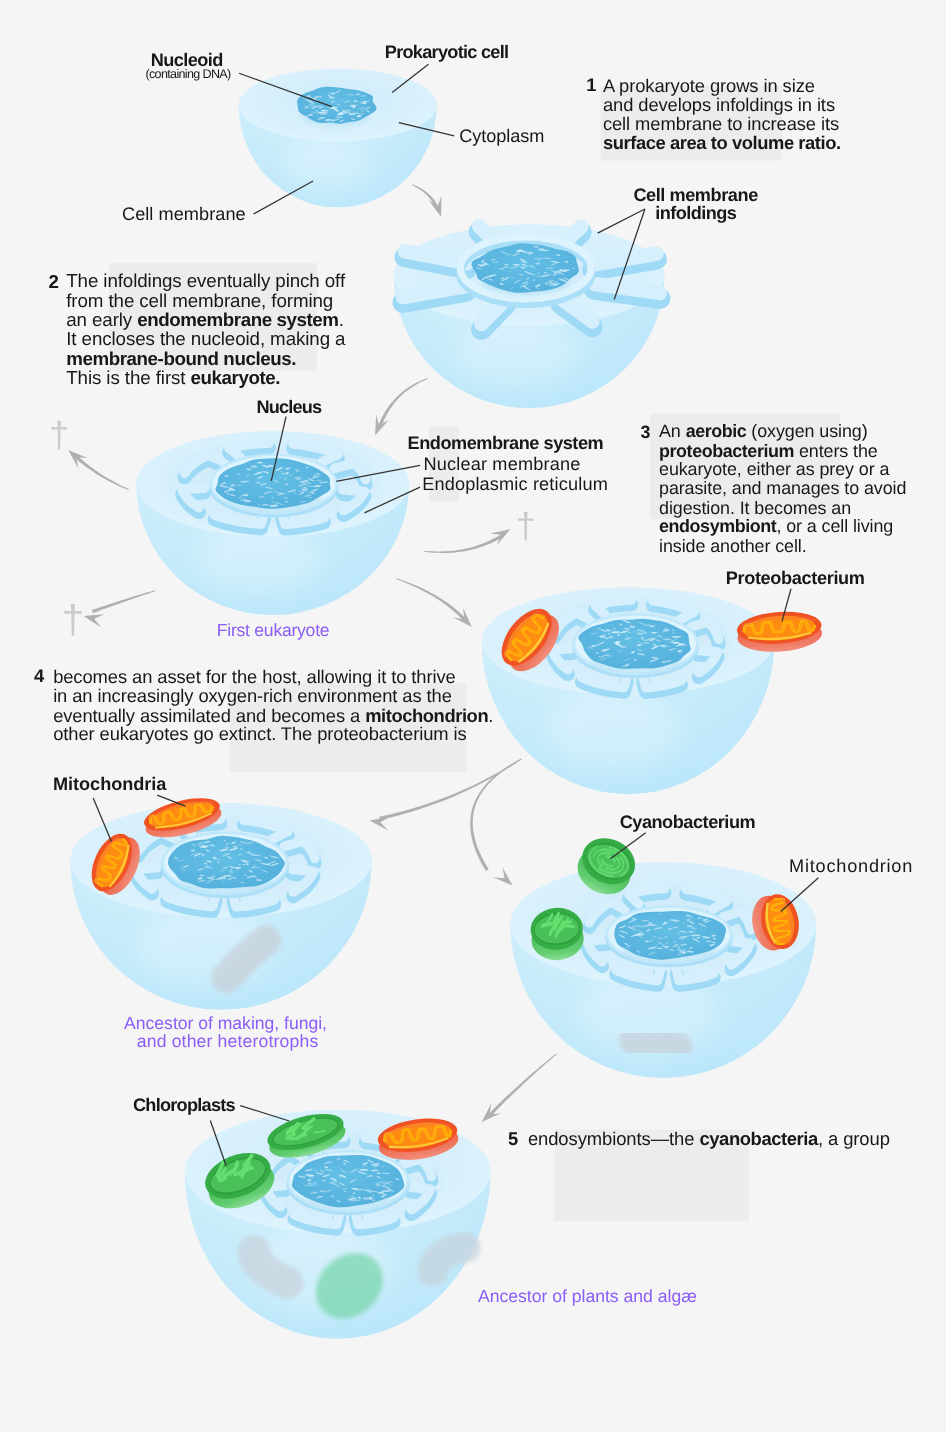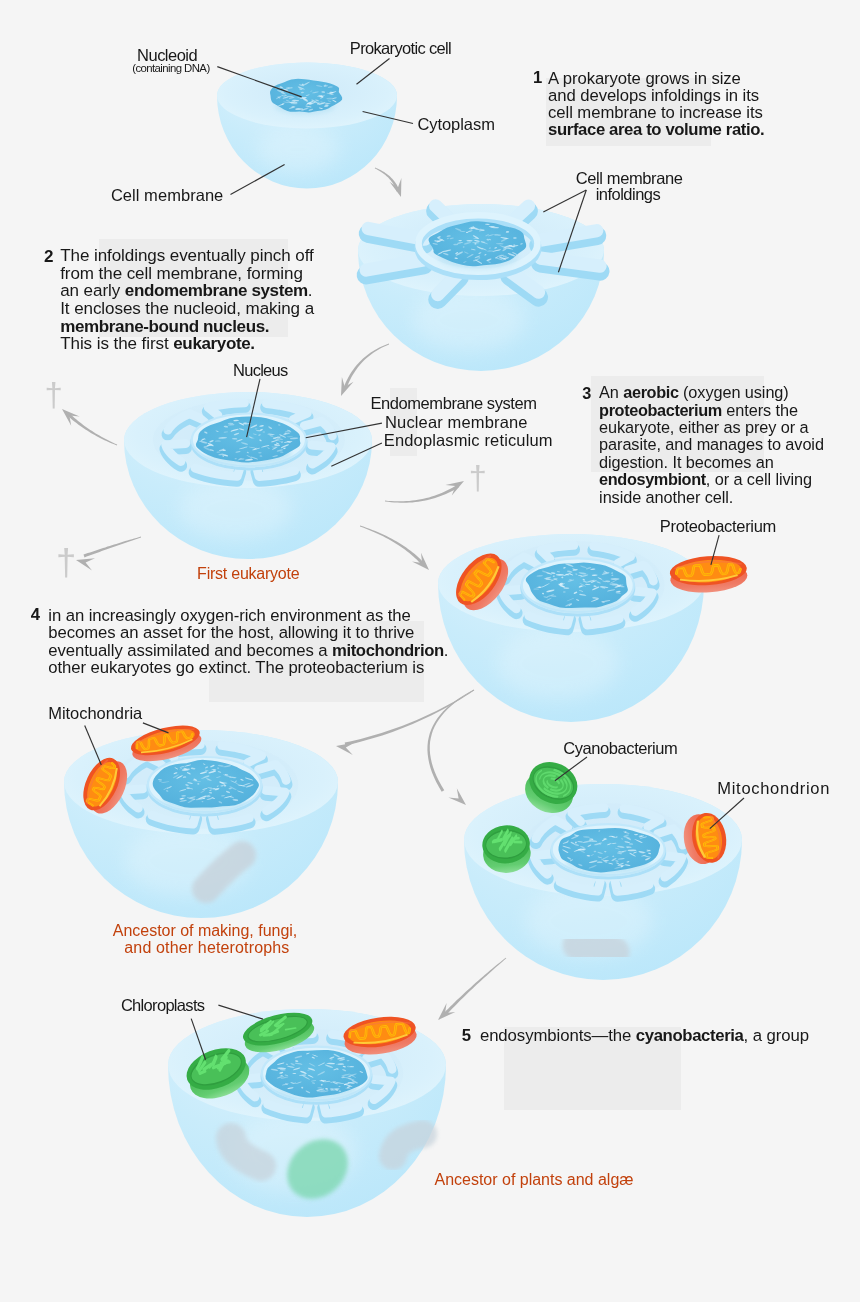--- a/index.html
+++ b/index.html
@@ -4,23 +4,23 @@
 <style>
 *{margin:0;padding:0;box-sizing:border-box}
 html,body{width:860px;height:1302px;overflow:hidden}
 body{background:#f5f5f5;font-family:"Liberation Sans",sans-serif;color:#181818}
 #stage{position:relative;width:860px;height:1302px;overflow:hidden}
 svg.art{position:absolute;left:0;top:0}
 .hl{position:absolute;background:#ececec}
 .lbl,.cap,.num,.para{position:absolute;white-space:nowrap}
 .lbl,.cap,.num{line-height:1}
 .lbl{letter-spacing:-0.05px}
-.lbl.b{font-weight:normal;letter-spacing:-0.52px}
+.lbl.b{font-weight:bold;letter-spacing:-0.52px}
 .lbl.sub{letter-spacing:0}
-.cap{color:#c2410c;letter-spacing:-0.05px}
+.cap{color:#8b5cf6;letter-spacing:-0.05px}
 .num{font-weight:bold;letter-spacing:-0.3px}
 .dag{position:absolute;line-height:1;color:#cbcbcb;white-space:nowrap}
 .para .ln{white-space:nowrap;letter-spacing:-0.08px}
 .para b{font-weight:bold;letter-spacing:-0.38px}
 </style>
 </head>
 <body>
 
 <div id="stage">
 <svg class="art" width="860" height="1302" viewBox="0 0 860 1302" xmlns="http://www.w3.org/2000/svg">
@@ -1119,22 +1119,22 @@
 <div class="ln"><span>An </span><b>aerobic</b><span> (oxygen using)</span></div>
 <div class="ln"><b>proteobacterium</b><span> enters the</span></div>
 <div class="ln"><span>eukaryote, either as prey or a</span></div>
 <div class="ln"><span>parasite, and manages to avoid</span></div>
 <div class="ln"><span>digestion. It becomes an</span></div>
 <div class="ln"><b>endosymbiont</b><span>, or a cell living</span></div>
 <div class="ln"><span>inside another cell.</span></div>
 </div>
 <div class="num" style="left:30.80px;top:607.36px;font-size:16.70px">4</div>
 <div class="para" style="left:48.30px;top:606.96px;font-size:16.70px;line-height:17.50px">
+<div class="ln"><span>becomes an asset for the host, allowing it to thrive</span></div>
 <div class="ln"><span>in an increasingly oxygen-rich environment as the</span></div>
-<div class="ln"><span>becomes an asset for the host, allowing it to thrive</span></div>
 <div class="ln"><span>eventually assimilated and becomes a </span><b>mitochondrion</b><span>.</span></div>
 <div class="ln"><span>other eukaryotes go extinct. The proteobacterium is</span></div>
 </div>
 <div class="num" style="left:461.80px;top:1027.62px;font-size:16.75px">5</div>
 <div class="para" style="left:479.90px;top:1027.00px;font-size:16.75px;line-height:18.00px">
 <div class="ln"><span>endosymbionts—the </span><b>cyanobacteria</b><span>, a group</span></div>
 </div>
 </div>
 
 </body></html>

